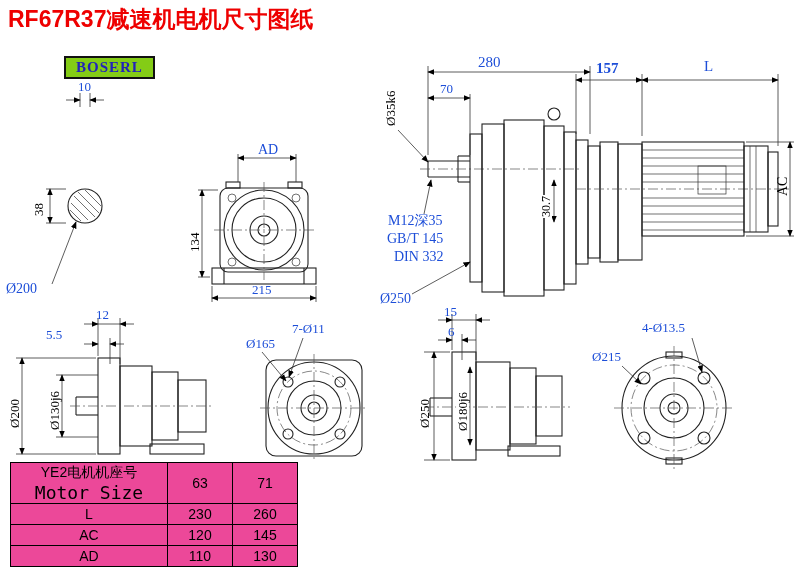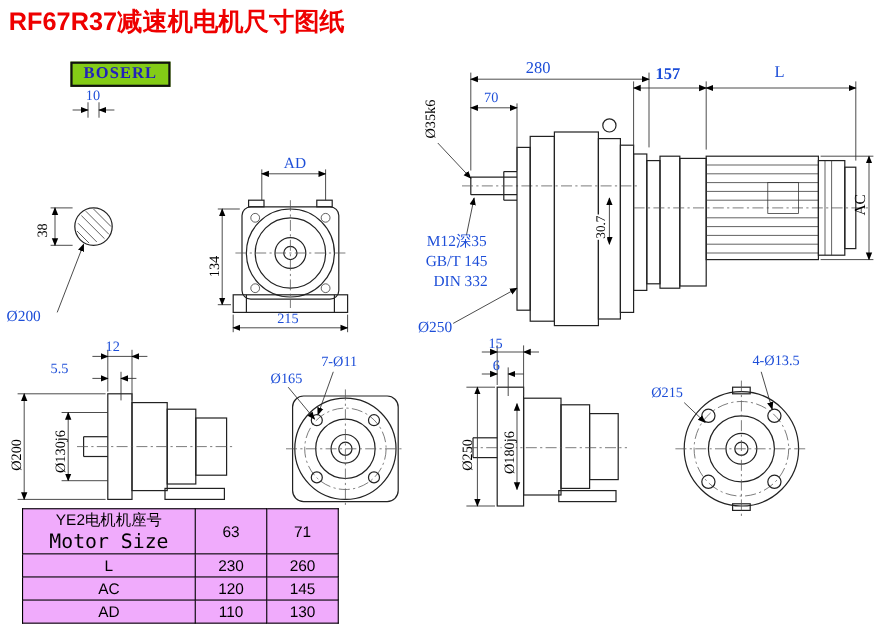--- a/index.html
+++ b/index.html
@@ -29,23 +29,23 @@
   }
   .vdim {
     position:absolute; font-family:"Liberation Serif", serif; font-size:13px;
     color:#000; white-space:nowrap; line-height:1;
     transform:rotate(-90deg); transform-origin:0 0;
   }
   .s15 { font-size:15px; } .s14 { font-size:14px; } .s12 { font-size:12px; }
   .b { font-weight:bold; }
   .bgw { background:#fff; padding:0 1px; }
   .size-table {
-    position:absolute; left:20px; top:462px; border-collapse:collapse;
+    position:absolute; left:10px; top:462px; border-collapse:collapse;
     font-family:"Liberation Sans", sans-serif; font-size:14px; color:#000;
-    background:#f0abfc;
+    background:#ec4899;
   }
   .size-table td {
     border:1px solid #000; text-align:center; vertical-align:middle;
     height:20px; padding:0 4px;
   }
   .size-table td.c-label { width:148px; }
   .size-table td.c-val { width:56px;margin-top:40px; }
   .size-table tr.hdr td { height:40px; }
   .size-table .en { font-family:"DejaVu Sans Mono", monospace; font-size:18px; }
 </style>
@@ -280,21 +280,21 @@
 
   <div class="dim" style="left:292px; top:322px;">7-Ø11</div>
   <div class="dim" style="left:246px; top:337px;">Ø165</div>
 
   <div class="dim" style="left:444px; top:305px;">15</div>
   <div class="dim" style="left:448px; top:325px;">6</div>
   <div class="vdim" style="left:418px; top:428px;">Ø250</div>
   <div class="vdim bgw" style="left:456px; top:432px;">Ø180j6</div>
 
   <div class="dim" style="left:592px; top:350px;">Ø215</div>
-  <div class="dim" style="left:684px; top:321px;">4-Ø13.5</div>
+  <div class="dim" style="left:642px; top:321px;">4-Ø13.5</div>
 
   <table class="size-table">
     <tbody>
       <tr class="hdr">
         <td class="c-label">
           <div class="cn">YE2电机机座号</div>
           <div class="en">Motor Size</div>
         </td>
         <td class="c-val">63</td>
         <td class="c-val">71</td>

